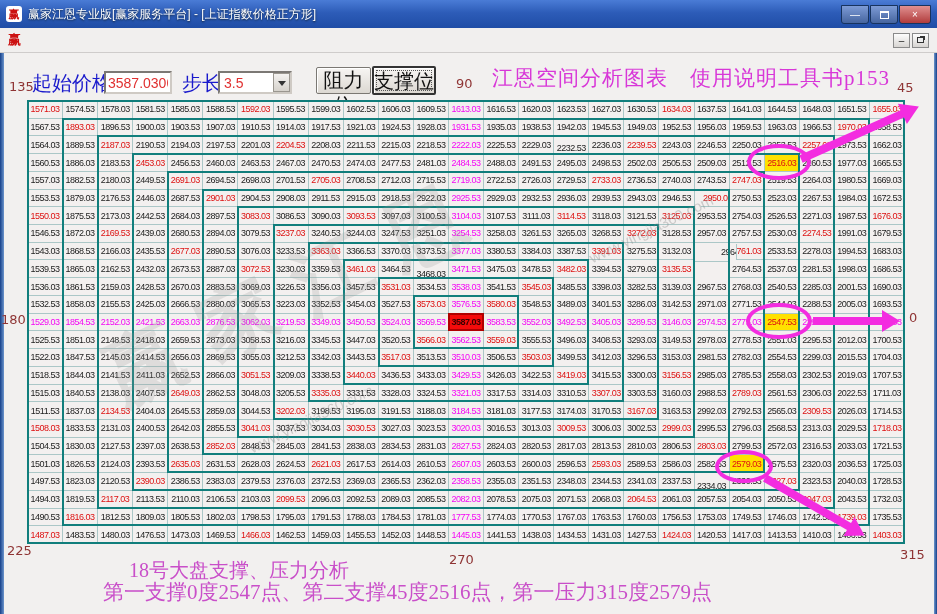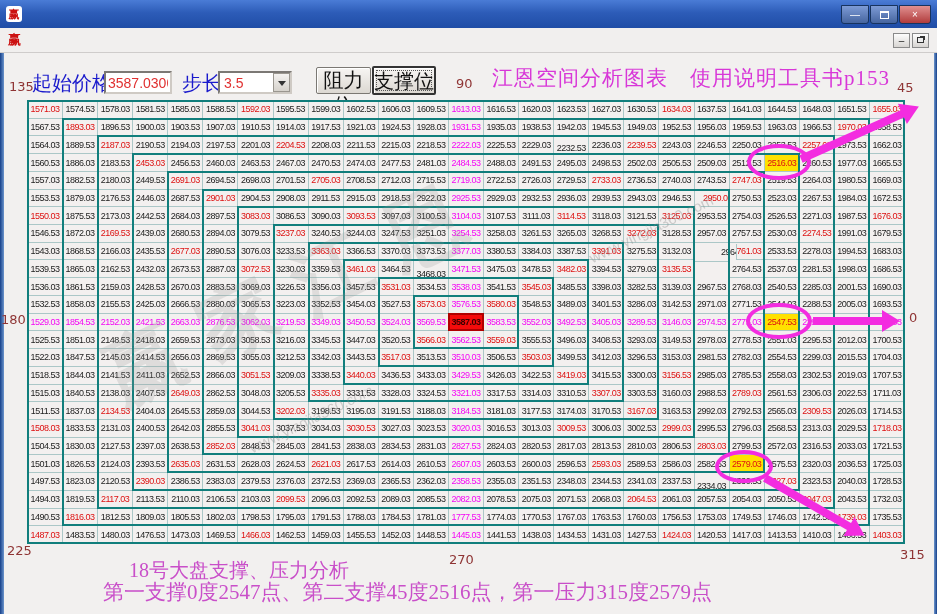--- a/index.html
+++ b/index.html
@@ -72,20 +72,21 @@
   .arrow::after { content:""; position:absolute; right:-17px; top:-7px; border-left:18px solid #f32ce0;
     border-top:11px solid transparent; border-bottom:11px solid transparent; }
 
   .footer-line { position:absolute; color:#c94fc9; font-family:"Liberation Serif","DejaVu Serif",serif; }
 </style>
 </head>
 <body>
 
 <div id="titlebar">
   <div id="app-icon">赢</div>
+  <div id="title-text">赢家江恩专业版[赢家服务平台] - [上证指数价格正方形]</div>
   <div class="win-btns">
     <div class="win-btn">—</div>
     <div class="win-btn"><span class="max-glyph"></span></div>
     <div class="win-btn close">×</div>
   </div>
 </div>
 
 <div id="menubar">
   <span id="menu-logo">赢</span>
   <div class="mdi-btns">

